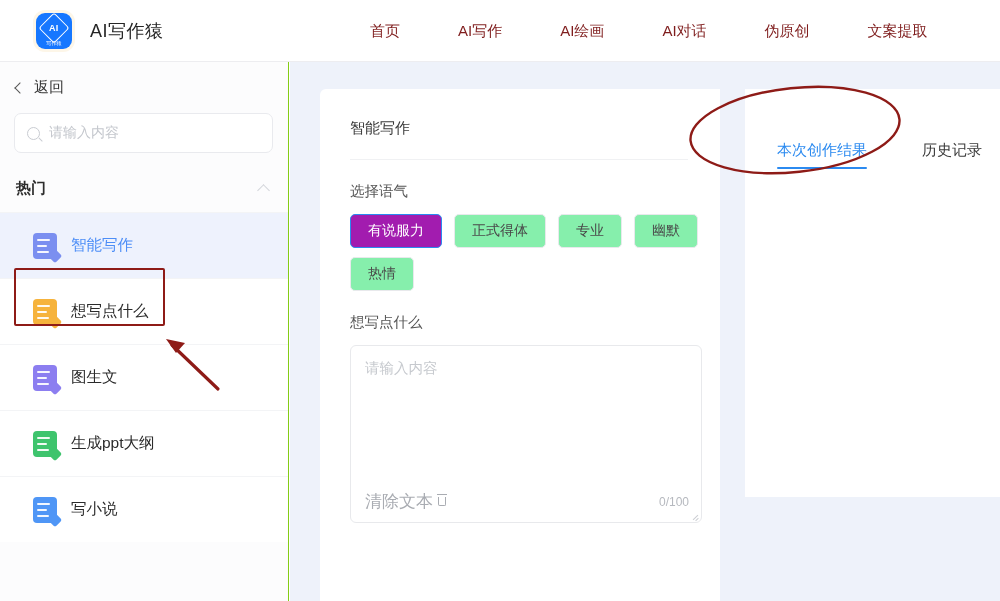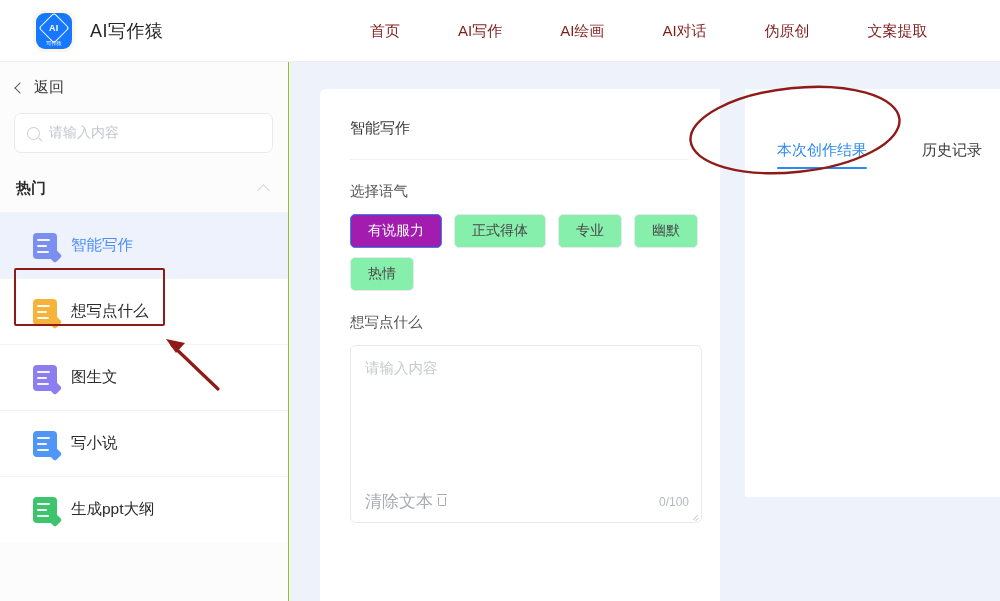--- a/index.html
+++ b/index.html
@@ -303,34 +303,34 @@
       </div>
       <div class="menu-item">
         <span class="mi-icon" style="background:#8c7ef0">
             <i></i>
             <i></i>
             <i></i>
           </span>
         <span class="mi-label">图生文</span>
       </div>
       <div class="menu-item">
+        <span class="mi-icon" style="background:#3ec46d">
+            <i></i>
+            <i></i>
+            <i></i>
+          </span>
+        <span class="mi-label">生成ppt大纲</span>
+      </div>
+      <div class="menu-item">
         <span class="mi-icon" style="background:#4f96f6">
             <i></i>
             <i></i>
             <i></i>
           </span>
         <span class="mi-label">写小说</span>
-      </div>
-      <div class="menu-item">
-        <span class="mi-icon" style="background:#3ec46d">
-            <i></i>
-            <i></i>
-            <i></i>
-          </span>
-        <span class="mi-label">生成ppt大纲</span>
       </div>
     </div>
   </div>
 
   <div class="content">
 
     <div class="form-card">
       <div class="form-title">智能写作</div>
       <div class="divider"></div>
 

